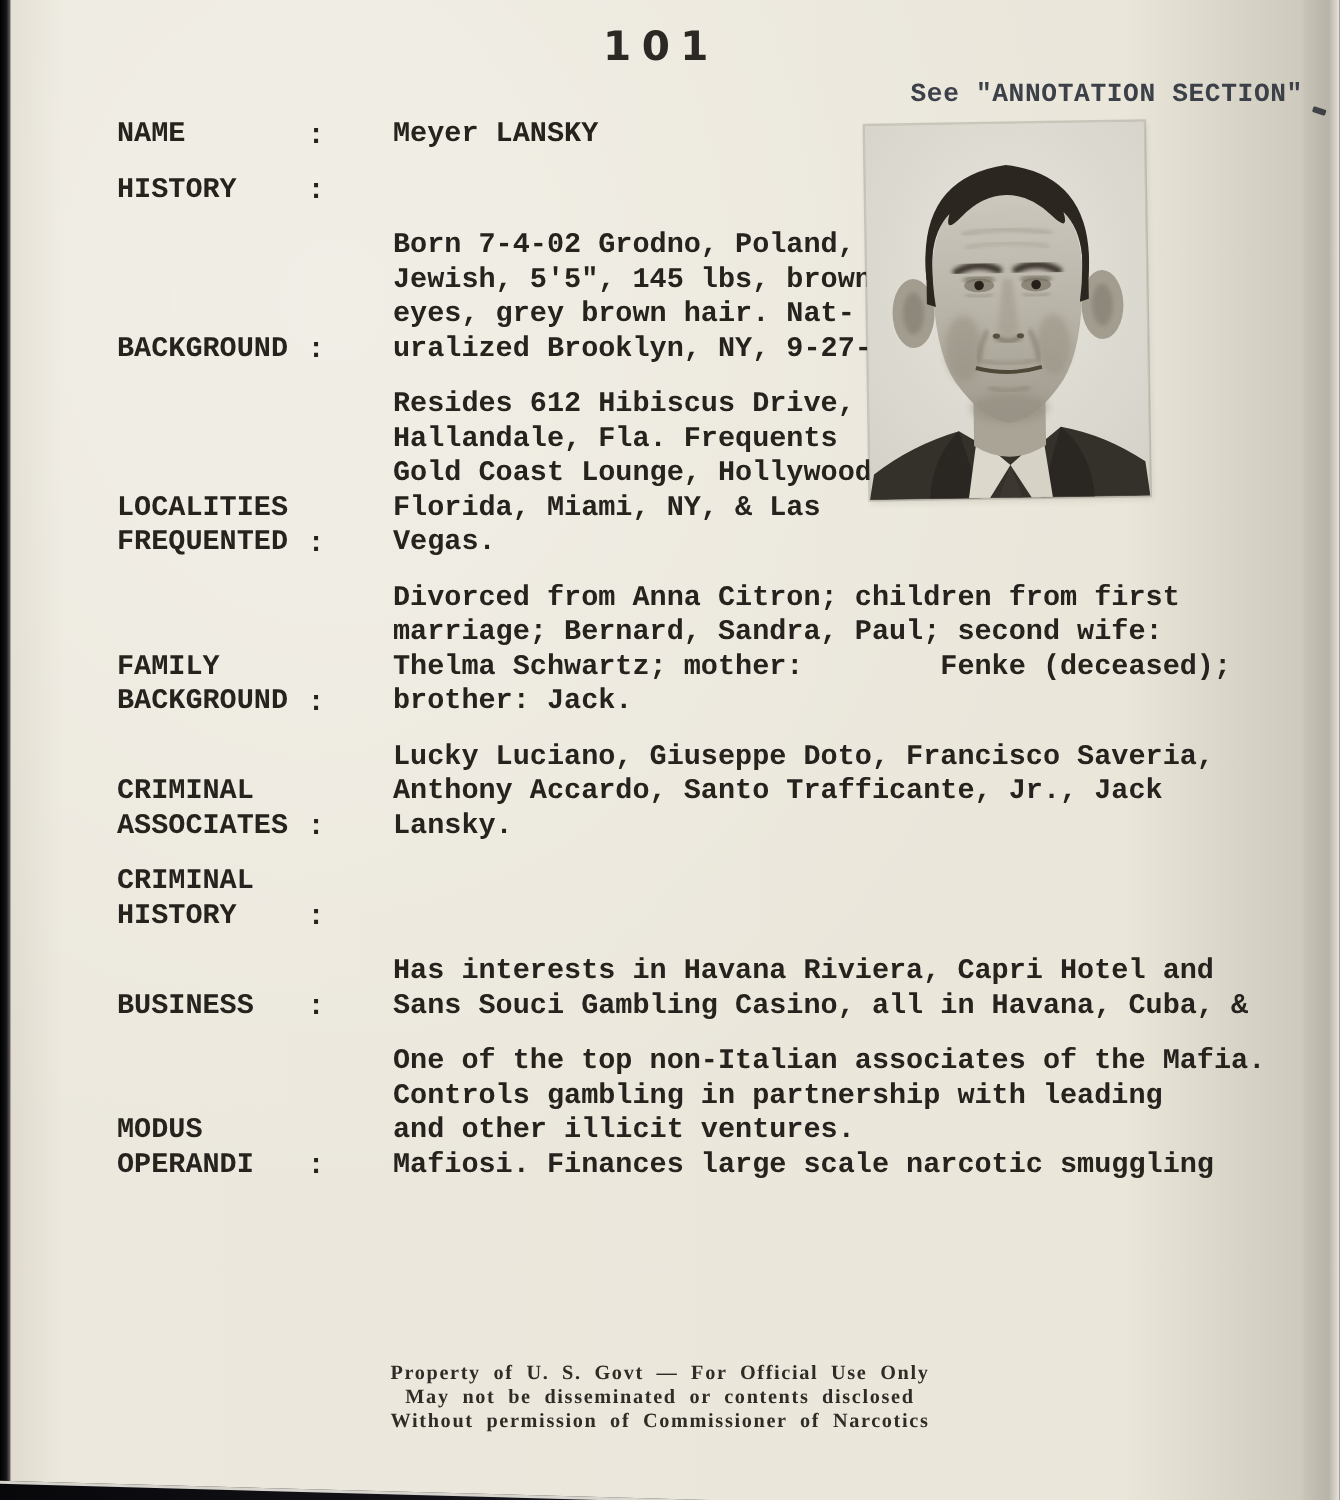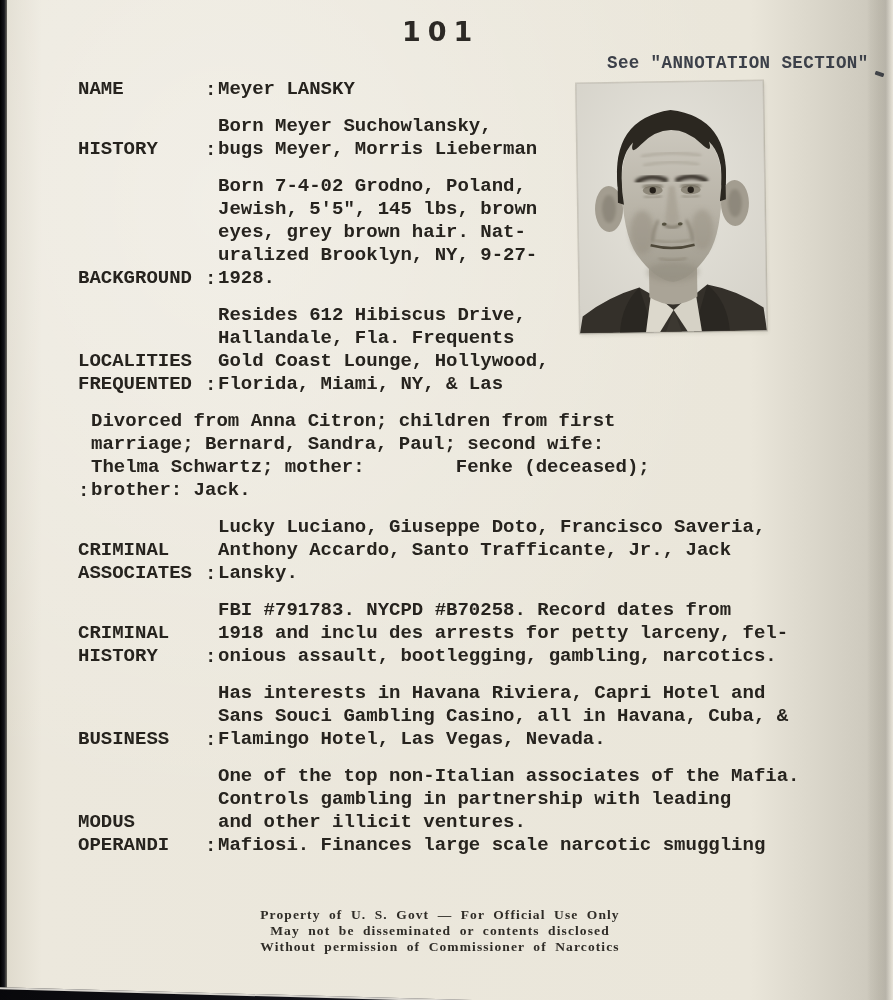--- a/index.html
+++ b/index.html
@@ -31,21 +31,21 @@
   
   .annotation{position:absolute;left:607px;top:53px;color:var(--annotation-ink);
     font-size:17.5px;font-weight:bold;letter-spacing:0.4px;white-space:pre;}
   .pen-tick{position:absolute;left:875px;top:72px;width:9px;height:4px;background:var(--annotation-ink);
     transform:rotate(18deg);border-radius:1px;}
   
   .sections{position:absolute;left:78px;top:78px;width:790px;color:var(--ink);}
   .row{display:flex;align-items:flex-end;margin-bottom:14px;}
   .row .label{width:127px;flex:none;font-size:19px;font-weight:bold;}
   .row .colon{width:13px;flex:none;font-size:19px;font-weight:bold;}
-  .row .value{flex:1;font-size:19px;font-weight:bold;}
+  .row .value{flex:1;font-size:19px;font-weight:bold;margin-left:44px;}
   .label div,.value div{line-height:23px;white-space:pre;}
   
   .photo{position:absolute;left:578px;top:82px;width:187px;height:250px;
     background:var(--photo-bg);transform:rotate(-0.9deg);
     box-shadow:0 0 0 1px rgba(60,55,45,0.18), 1px 2px 4px rgba(60,55,45,0.12);}
   .photo svg{display:block;width:100%;height:100%;}
   
   .footer{position:absolute;left:0;top:907px;width:880px;text-align:center;
     font-family:"Liberation Serif",serif;font-size:13.5px;font-weight:bold;
     color:var(--footer-ink);letter-spacing:1.1px;word-spacing:4px;}
@@ -70,52 +70,52 @@
         <div class="colon">:</div>
         <div class="value">
           <div>Meyer LANSKY</div>
         </div>
       </div>
       <div class="row">
         <div class="label">
           <div>HISTORY</div>
         </div>
         <div class="colon">:</div>
-        <div class="value">
-          <div>Born Meyer Suchowlansky,</div>
-          <div>bugs Meyer, Morris Lieberman</div>
-        </div>
       </div>
       <div class="row">
         <div class="label">
           <div>BACKGROUND</div>
         </div>
         <div class="colon">:</div>
         <div class="value">
           <div>Born 7-4-02 Grodno, Poland,</div>
           <div>Jewish, 5'5", 145 lbs, brown</div>
           <div>eyes, grey brown hair. Nat-</div>
           <div>uralized Brooklyn, NY, 9-27-</div>
-          <div>1928.</div>
         </div>
       </div>
       <div class="row">
         <div class="label">
           <div>LOCALITIES</div>
           <div>FREQUENTED</div>
         </div>
         <div class="colon">:</div>
         <div class="value">
           <div>Resides 612 Hibiscus Drive,</div>
           <div>Hallandale, Fla. Frequents</div>
           <div>Gold Coast Lounge, Hollywood,</div>
           <div>Florida, Miami, NY, &amp; Las</div>
-        </div>
-      </div>
-      <div class="row">
+          <div>Vegas.</div>
+        </div>
+      </div>
+      <div class="row">
+        <div class="label">
+          <div>FAMILY</div>
+          <div>BACKGROUND</div>
+        </div>
         <div class="colon">:</div>
         <div class="value">
           <div>Divorced from Anna Citron; children from first</div>
           <div>marriage; Bernard, Sandra, Paul; second wife:</div>
           <div>Thelma Schwartz; mother:        Fenke (deceased);</div>
           <div>brother: Jack.</div>
         </div>
       </div>
       <div class="row">
         <div class="label">
@@ -128,35 +128,29 @@
           <div>Anthony Accardo, Santo Trafficante, Jr., Jack</div>
           <div>Lansky.</div>
         </div>
       </div>
       <div class="row">
         <div class="label">
           <div>CRIMINAL</div>
           <div>HISTORY</div>
         </div>
         <div class="colon">:</div>
-        <div class="value">
-          <div>FBI #791783. NYCPD #B70258. Record dates from</div>
-          <div>1918 and inclu des arrests for petty larceny, fel-</div>
-          <div>onious assault, bootlegging, gambling, narcotics.</div>
-        </div>
       </div>
       <div class="row">
         <div class="label">
           <div>BUSINESS</div>
         </div>
         <div class="colon">:</div>
         <div class="value">
           <div>Has interests in Havana Riviera, Capri Hotel and</div>
           <div>Sans Souci Gambling Casino, all in Havana, Cuba, &amp;</div>
-          <div>Flamingo Hotel, Las Vegas, Nevada.</div>
         </div>
       </div>
       <div class="row">
         <div class="label">
           <div>MODUS</div>
           <div>OPERANDI</div>
         </div>
         <div class="colon">:</div>
         <div class="value">
           <div>One of the top non-Italian associates of the Mafia.</div>

